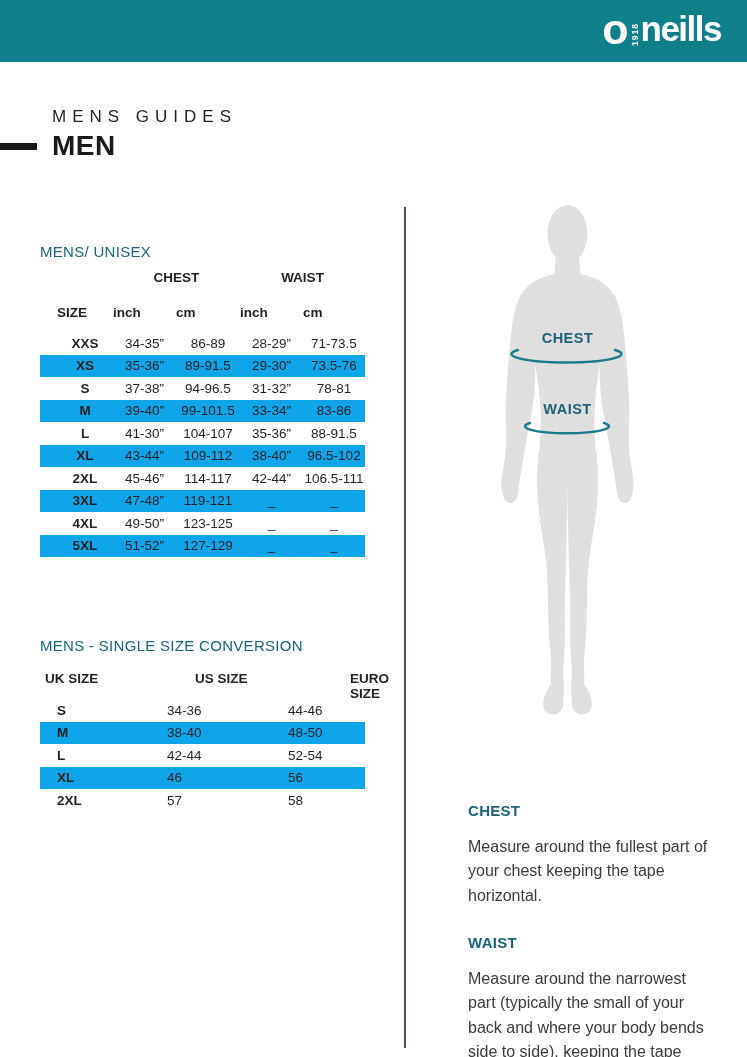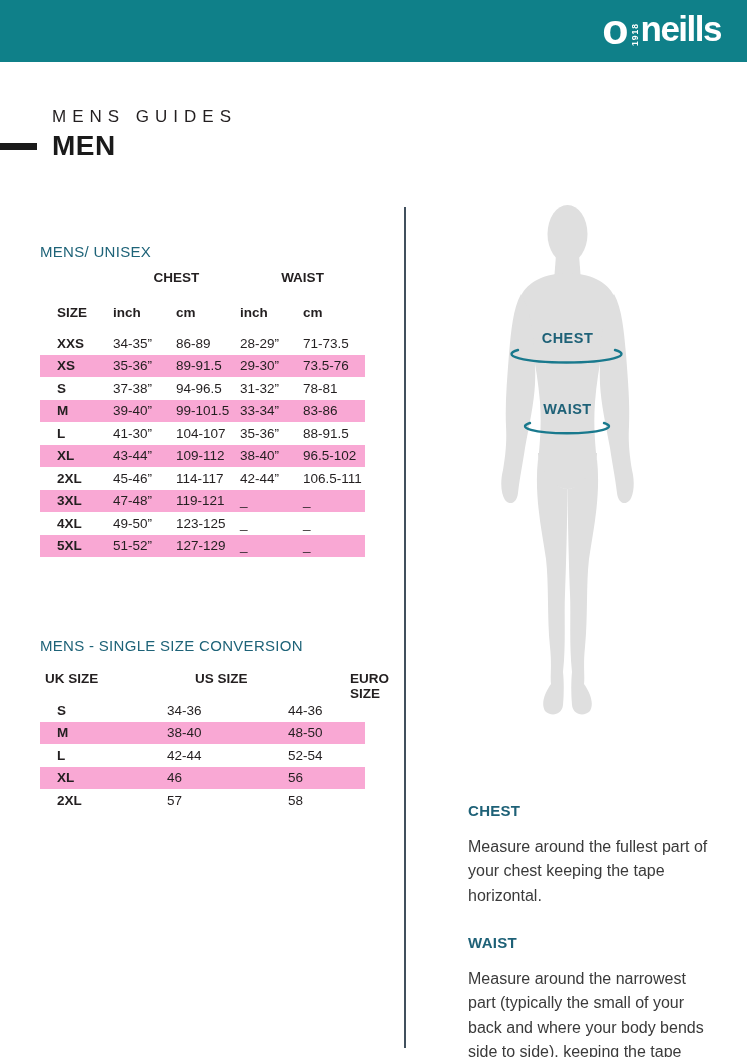--- a/index.html
+++ b/index.html
@@ -67,39 +67,39 @@
     height:22.5px;
     font-size:13.5px;
   }
   .t1-group {
     position:absolute; left:40px; top:270px; width:325px;
     display:grid; grid-template-columns:56px 127px 1fr;
     padding-left:17px; font-weight:bold; font-size:13.5px;
   }
   .t1-group span { text-align:center; }
   #t1-colhead { position:absolute; left:40px; top:301px; width:325px; font-weight:bold; }
-  #t1-body { position:absolute; left:40px; top:332px; width:325px; }
+  #t1-body { position:absolute; left:40px; top:332px; width:325px;text-align:center; }
 
   .t2-head {
     position:absolute; left:40px; top:671px; width:325px;
     display:grid; grid-template-columns:118px 123px 1fr;
     padding-left:5px; font-weight:bold; font-size:13.5px;gap:32px;
   }
   #t2-body { position:absolute; left:40px; top:699px; width:325px; }
   .t2-grid {
     display:grid;
     grid-template-columns:110px 121px 1fr;
     padding-left:17px;
     align-items:center;
     height:22.5px;
     font-size:13.5px;
   }
   .t2-grid span:first-child { font-weight:bold; }
   .t1-grid span:first-child { font-weight:bold; }
-  .shaded { background:#f9a8d4; }
+  .shaded { background:#0ea5e9; }
 
   
   .divider {
     position:absolute; left:404px; top:207px;
     width:2px; height:841px; background:#41505d;
   }
   .silhouette { position:absolute; left:486px; top:205px; }
 
   .fig-label {
     position:absolute; left:486px; width:163px;
@@ -233,21 +233,21 @@
 <div class="t2-head" id="t2-colhead">
     <span>UK SIZE</span>
     <span>US SIZE</span>
     <span>EURO SIZE</span>
   </div>
 
 <div id="t2-body">
     <div class="t2-grid">
       <span>S</span>
       <span>34-36</span>
-      <span>44-36</span>
+      <span>44-46</span>
     </div>
     <div class="t2-grid shaded">
       <span>M</span>
       <span>38-40</span>
       <span>48-50</span>
     </div>
     <div class="t2-grid">
       <span>L</span>
       <span>42-44</span>
       <span>52-54</span>

